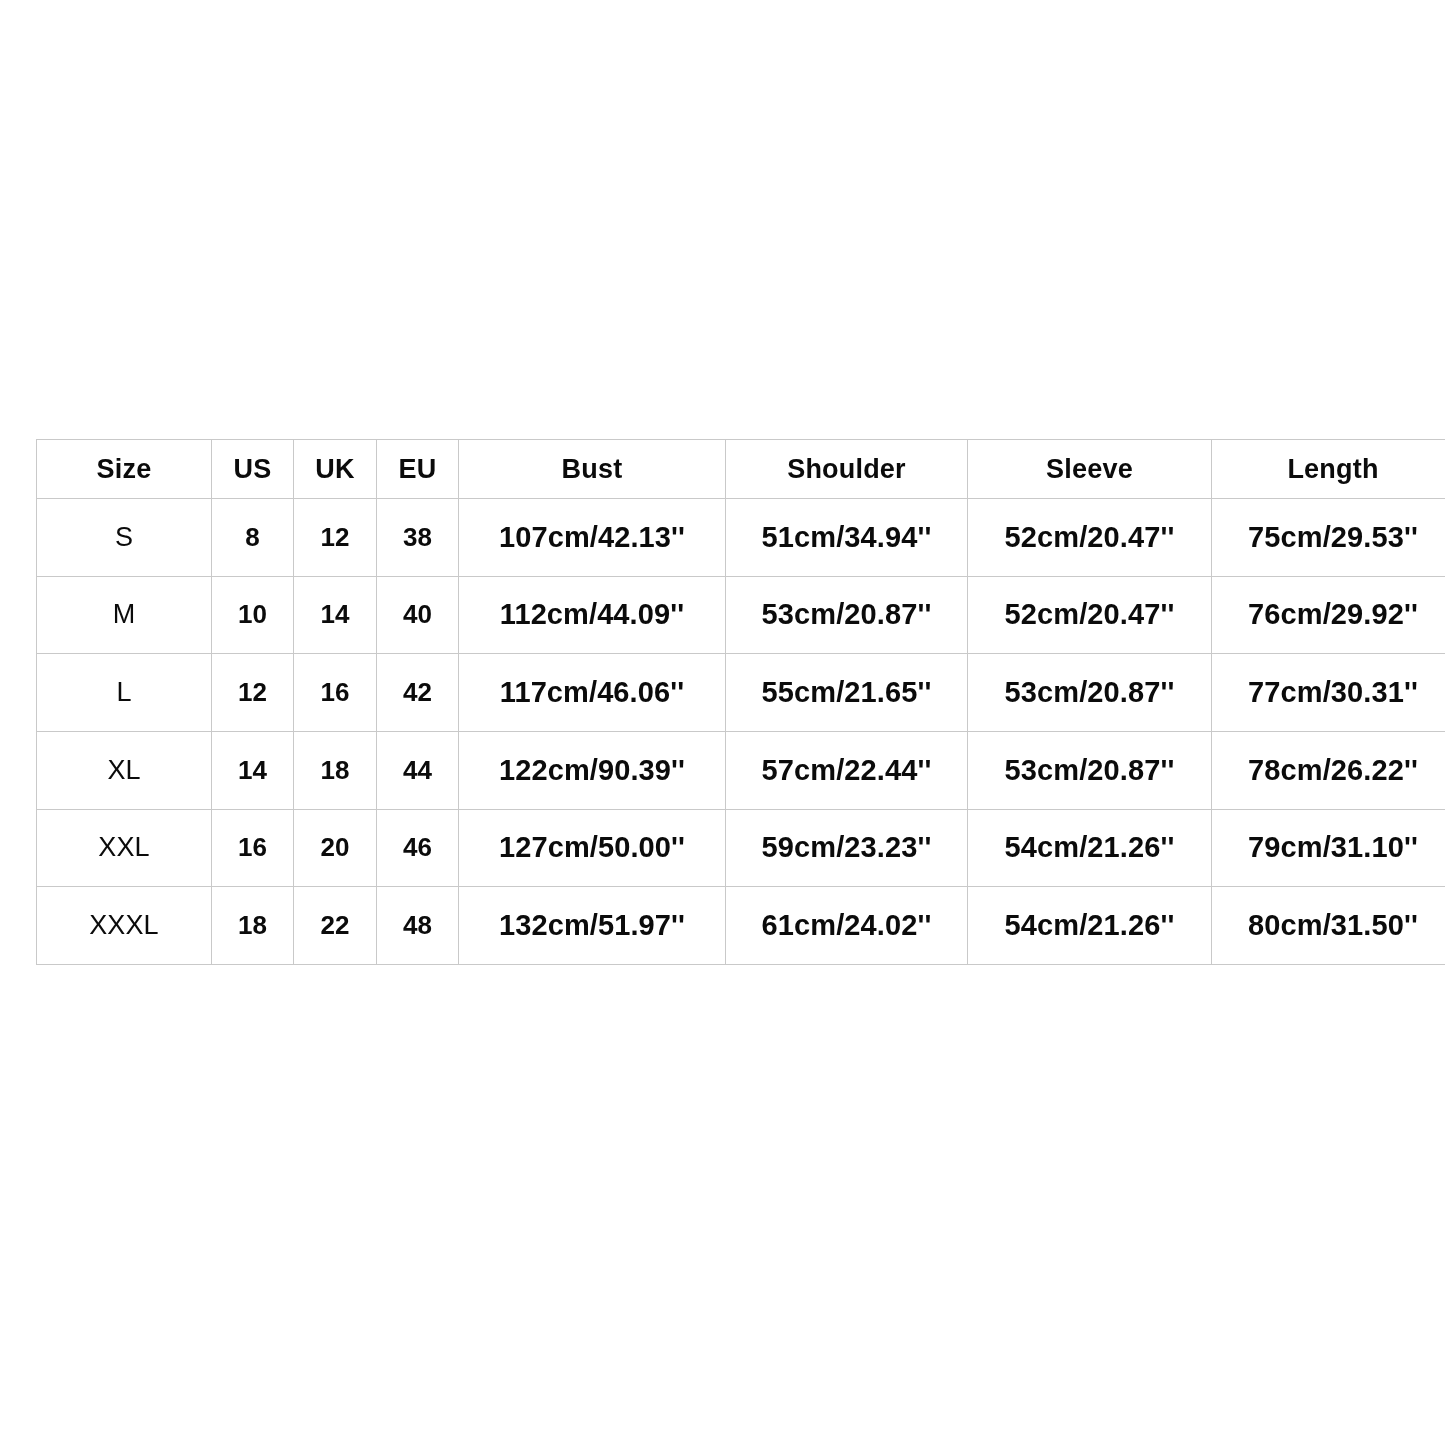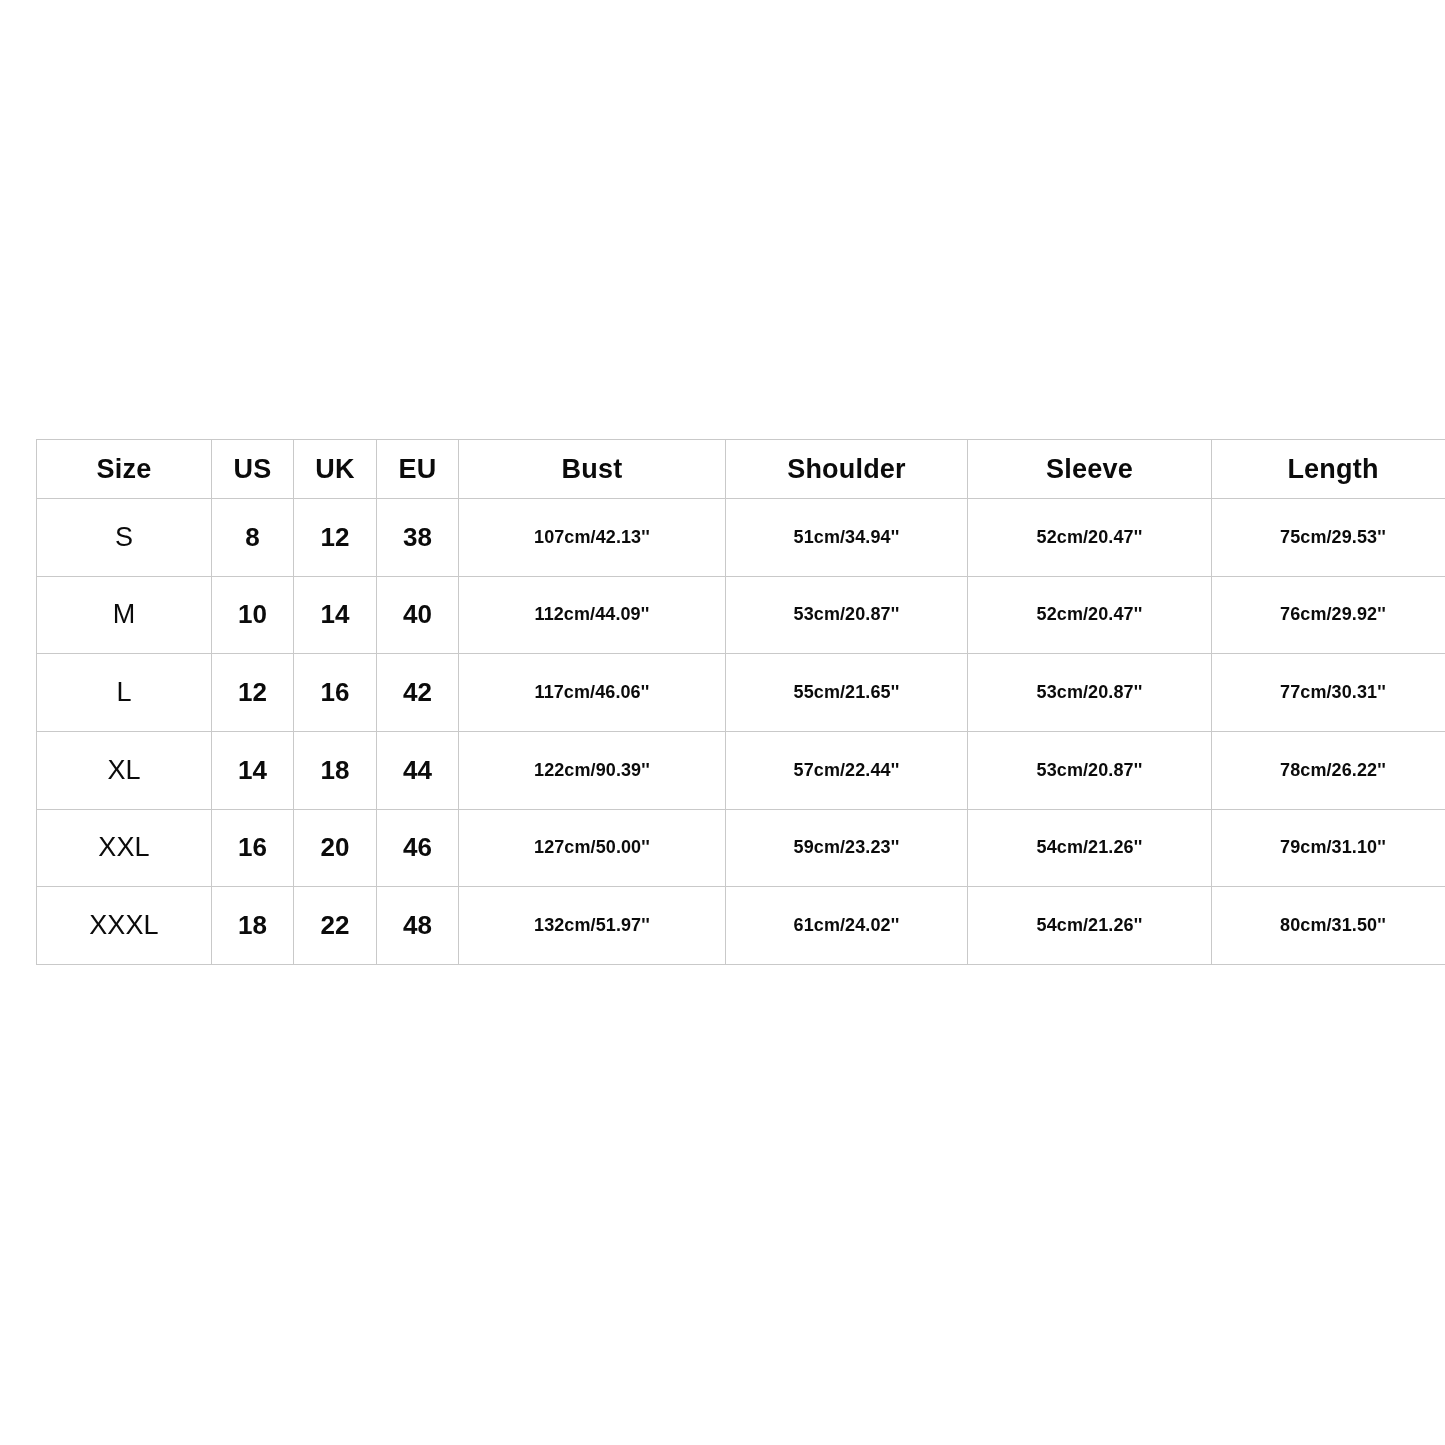--- a/index.html
+++ b/index.html
@@ -62,21 +62,21 @@
 
   
   table.size-chart tbody td.c-size {
     font-weight: normal;
     font-size: 27px;
   }
   table.size-chart tbody td.c-num {
     font-size: 26px;
   }
   table.size-chart tbody td.c-meas {
-    font-size: 18px;
+    font-size: 29px;
   }
 
   
   col.col-size     { width: 175px; }
   col.col-us       { width: 82px;  }
   col.col-uk       { width: 83px;  }
   col.col-eu       { width: 82px;  }
   col.col-bust     { width: 267px; }
   col.col-shoulder { width: 242px; }
   col.col-sleeve   { width: 244px; }

